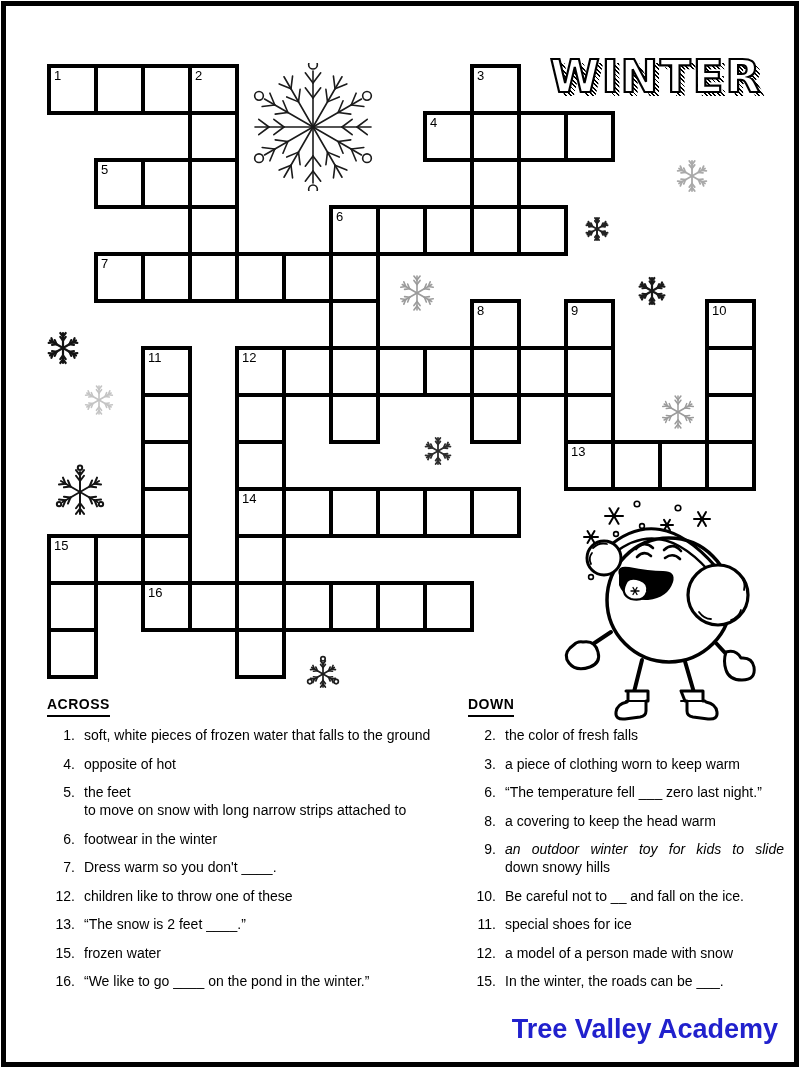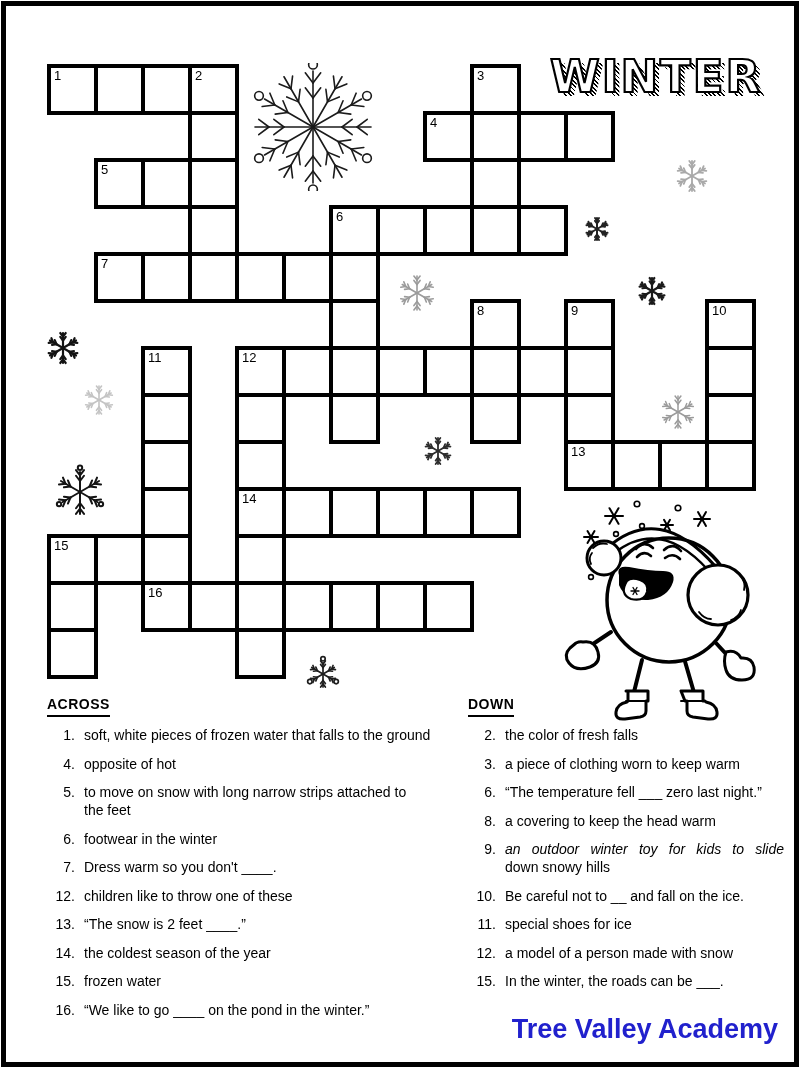--- a/index.html
+++ b/index.html
@@ -658,22 +658,22 @@
       </div>
       <div class="clue">
         <span class="n">4.</span>
         <span class="t">
           <span class="line">opposite of hot</span>
         </span>
       </div>
       <div class="clue">
         <span class="n">5.</span>
         <span class="t">
+          <span class="line">the feet</span>
           <span class="line">to move on snow with long narrow strips attached to</span>
-          <span class="line">the feet</span>
         </span>
       </div>
       <div class="clue">
         <span class="n">6.</span>
         <span class="t">
           <span class="line">footwear in the winter</span>
         </span>
       </div>
       <div class="clue">
         <span class="n">7.</span>
@@ -684,26 +684,20 @@
       <div class="clue">
         <span class="n">12.</span>
         <span class="t">
           <span class="line">children like to throw one of these</span>
         </span>
       </div>
       <div class="clue">
         <span class="n">13.</span>
         <span class="t">
           <span class="line">“The snow is 2 feet ____.”</span>
-        </span>
-      </div>
-      <div class="clue">
-        <span class="n">14.</span>
-        <span class="t">
-          <span class="line">the coldest season of the year</span>
         </span>
       </div>
       <div class="clue">
         <span class="n">15.</span>
         <span class="t">
           <span class="line">frozen water</span>
         </span>
       </div>
       <div class="clue">
         <span class="n">16.</span>

